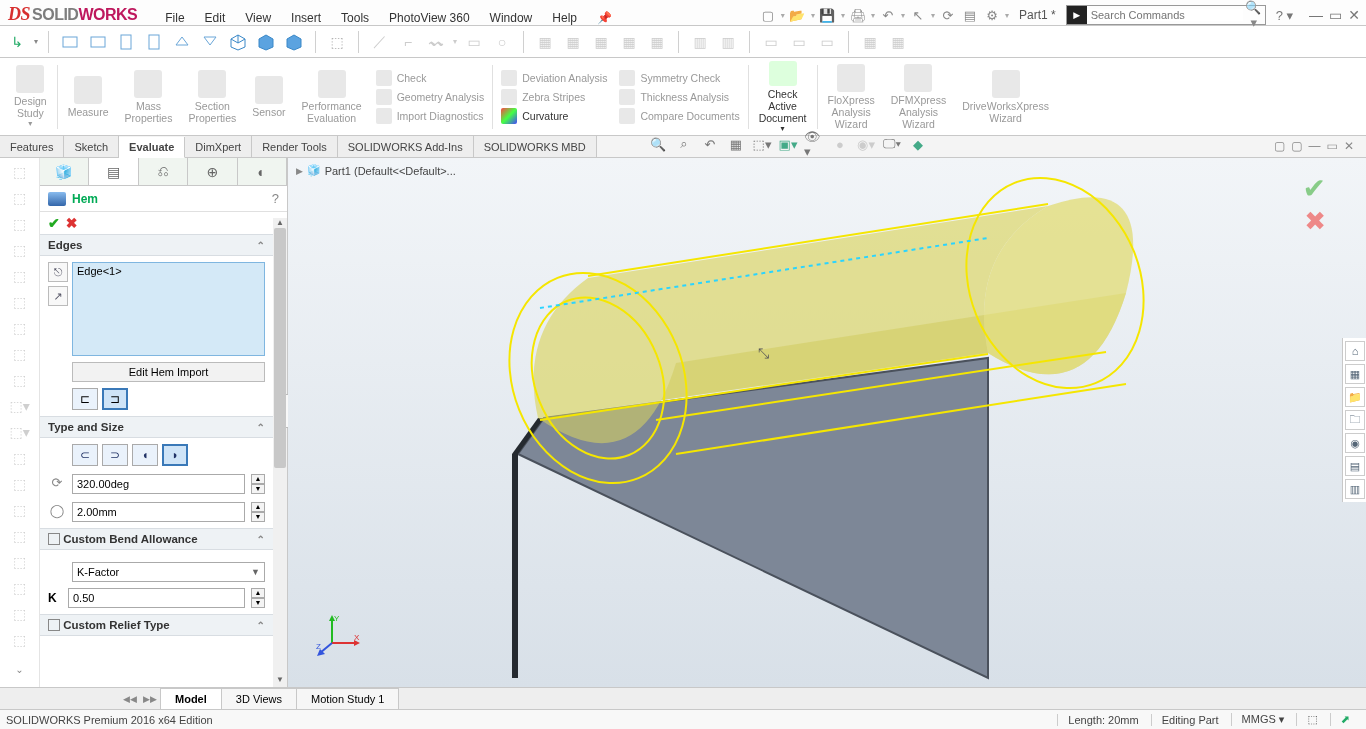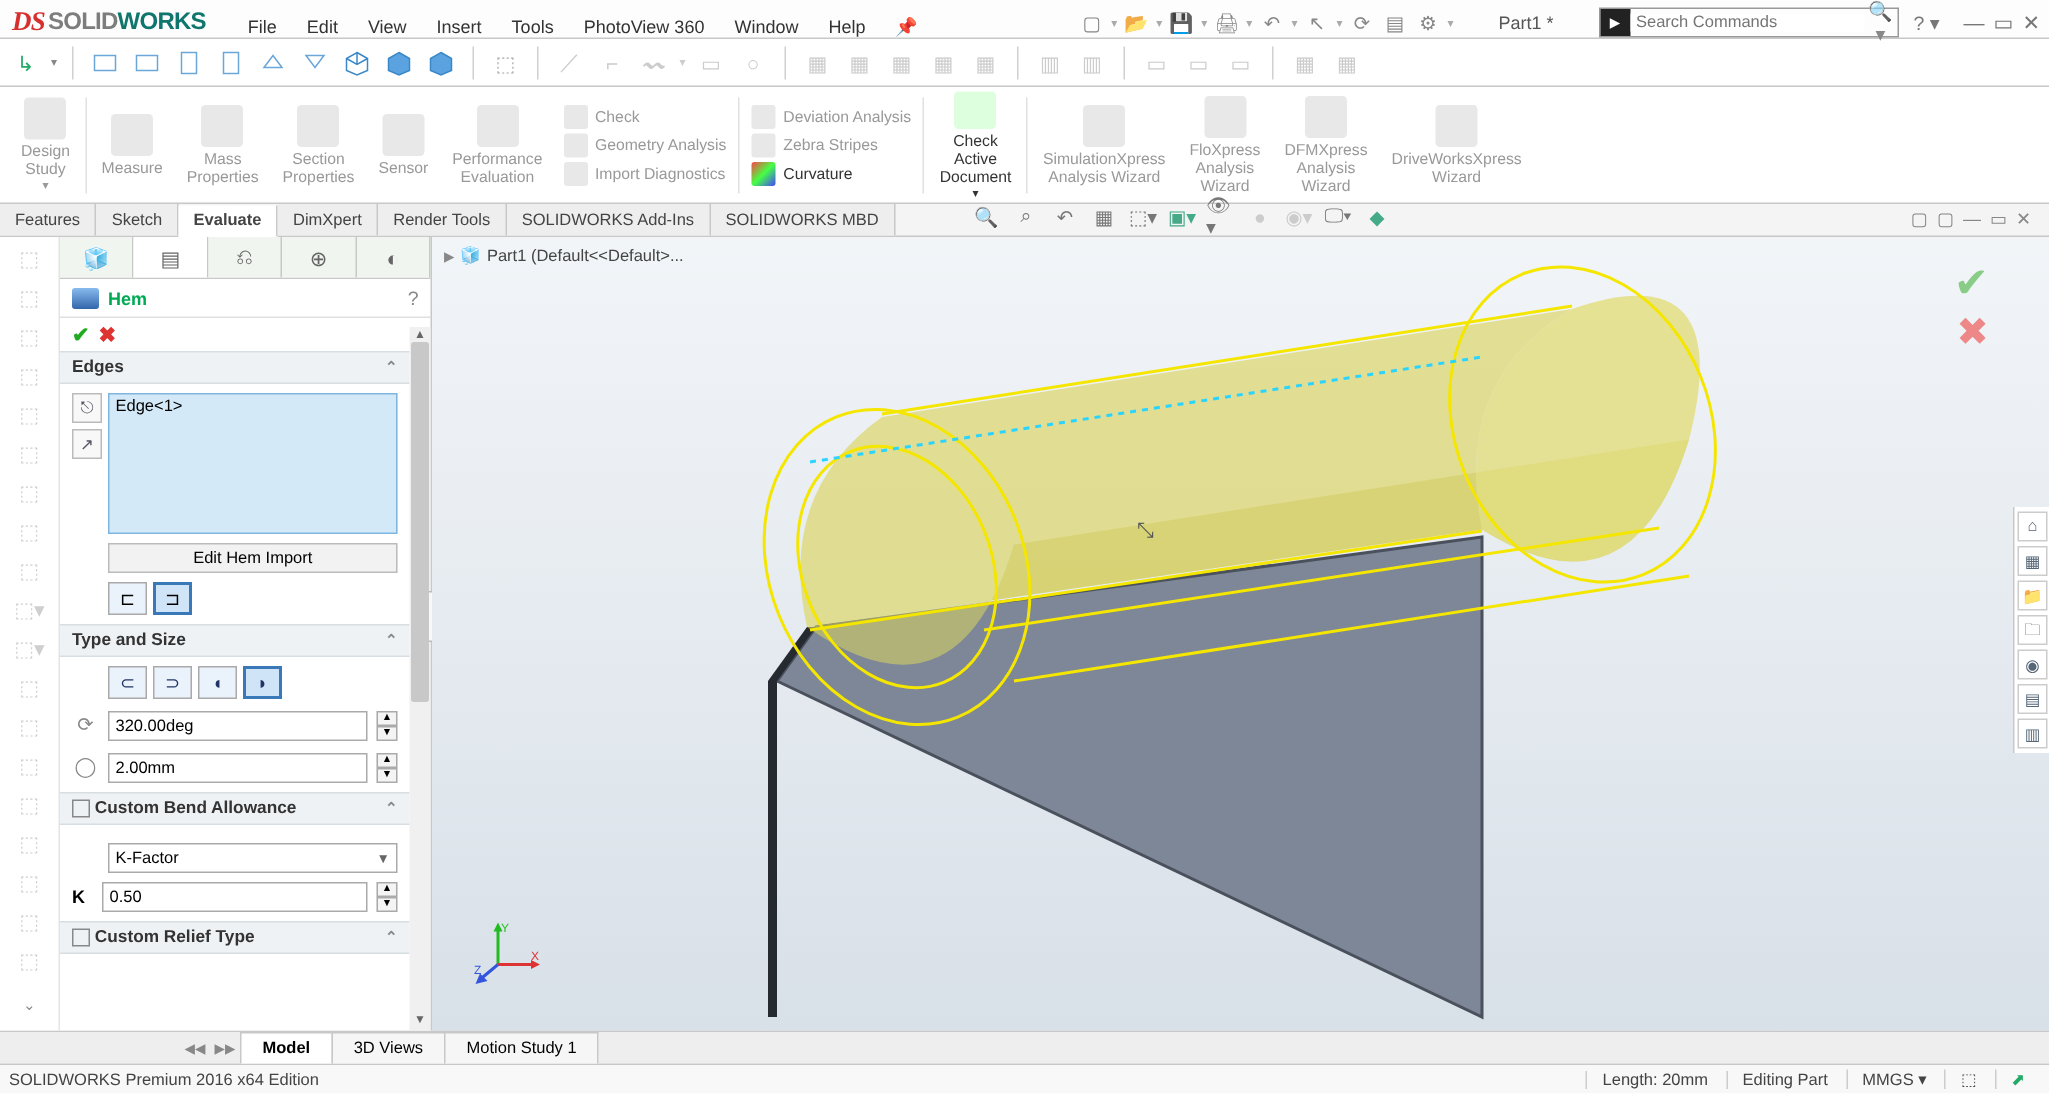--- a/index.html
+++ b/index.html
@@ -3,27 +3,27 @@
 <meta charset="utf-8">
 <style>
 * { box-sizing: border-box; margin: 0; padding: 0; font-family: "Segoe UI", Tahoma, sans-serif; }
 body { width: 1366px; height: 729px; background: #fff; font-size: 11px; overflow: hidden; position: relative; }
 
 
 .menubar { height: 26px; display: flex; align-items: flex-end; border-bottom: 1px solid #c8c8c8; background: #fdfdfd; }
 .logo { display: flex; align-items: center; padding: 0 8px; font-weight: bold; font-size: 16px; letter-spacing: -0.5px; }
 .logo-b { color: #d72e2e; font-style: italic; font-family: Georgia, serif; font-size: 18px; margin-right: 2px; }
 .logo-solid { color: #7d7d7d; }
-.logo-works { color: #0f766e; }
+.logo-works { color: #be185d; }
 .menu-items { display: flex; gap: 20px; margin-left: 20px; font-size: 12px; color: #333; }
 .menu-items span { cursor: default; }
 .menubar-right { margin-left: auto; display: flex; align-items: center; gap: 6px; padding-right: 6px; }
 .qat { display: flex; align-items: center; gap: 4px; }
 .qat-ico { width: 18px; height: 18px; display: flex; align-items: center; justify-content: center; color: #888; font-size: 13px; }
-.doc-name { font-size: 12px; color: #555; margin: 0 24px; }
+.doc-name { font-size: 12px; color: #555; margin: 0 4px; }
 .search-box { display: flex; align-items: center; border: 1px solid #999; height: 20px; width: 200px; }
 .search-play { width: 20px; height: 18px; background: #222; color: #fff; display: flex; align-items: center; justify-content: center; font-size: 9px; }
 .search-box input { border: none; outline: none; font-size: 11px; padding: 0 4px; flex: 1; color: #888; }
 .search-mag { width: 22px; text-align: center; color: #888; font-size: 13px; }
 .win-btns { display: flex; gap: 6px; font-size: 14px; color: #777; margin-left: 6px; }
 .help-q { font-size: 13px; color: #777; margin: 0 4px; }
 
 
 .std-tb { height: 32px; border-bottom: 1px solid #c8c8c8; display: flex; align-items: center; padding: 0 6px; gap: 6px; background: #fff; }
 .sep-v { width: 1px; height: 22px; background: #d0d0d0; margin: 0 4px; }
@@ -314,34 +314,43 @@
       </div>
     <div class="ln">
         <span class="sm-ico"></span>
         <span>Zebra Stripes</span>
       </div>
     <div class="ln active">
         <span class="sm-ico curv"></span>
         <span>Curvature</span>
       </div>
   </div>
+  <div class="rib-row3">
+    <div class="ln">
+        <span class="sm-ico"></span>
+        <span>Symmetry Check</span>
+      </div>
+    <div class="ln">
+        <span class="sm-ico"></span>
+        <span>Thickness Analysis</span>
+      </div>
+    <div class="ln">
+        <span class="sm-ico"></span>
+        <span>Compare Documents</span>
+      </div>
+  </div>
   <div class="rib-sep"></div>
   <div class="rib-btn active">
       <div class="ico" style="background:#dfd"></div>
       <span style="white-space:pre-line">Check
 Active
 Document</span>
       <span style="font-size:8px">▾</span>
     </div>
   <div class="rib-sep"></div>
-  <div class="rib-btn">
-      <div class="ico"></div>
-      <span style="white-space:pre-line">SimulationXpress
-Analysis Wizard</span>
-    </div>
   <div class="rib-btn">
       <div class="ico"></div>
       <span style="white-space:pre-line">FloXpress
 Analysis
 Wizard</span>
     </div>
   <div class="rib-btn">
       <div class="ico"></div>
       <span style="white-space:pre-line">DFMXpress
 Analysis

